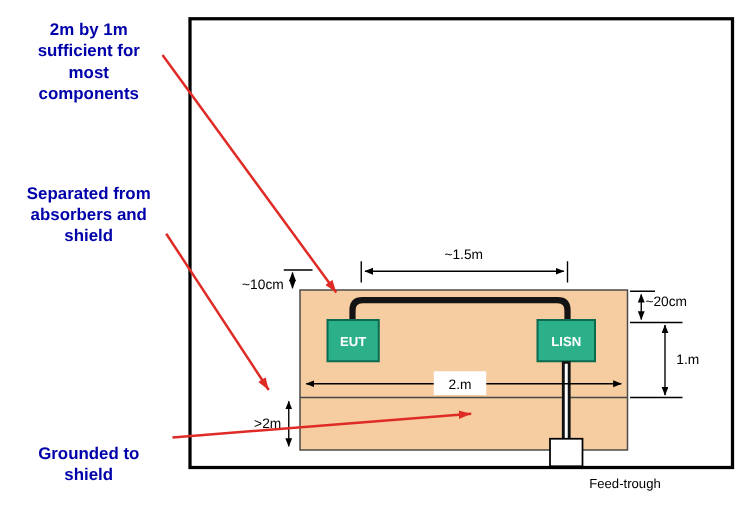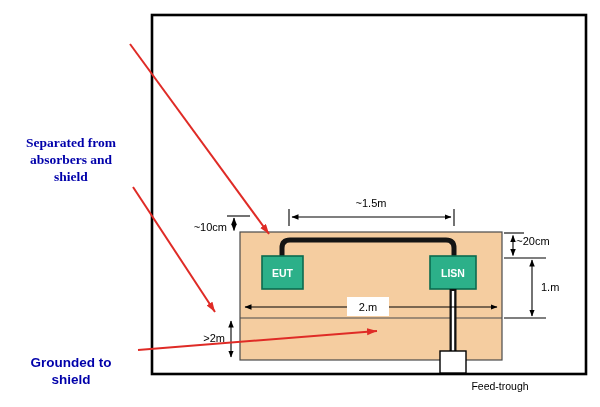--- a/index.html
+++ b/index.html
@@ -6,32 +6,36 @@
   .stage {
     position:relative; width:600px; height:407px; background:#ffffff;
     font-family:"Liberation Sans", sans-serif; overflow:hidden;
   }
   .ann {
     position:absolute; left:6px; width:130px; text-align:center;
     color:#0000AA; font-weight:700; font-size:13.5px; line-height:1.26;
     white-space:pre-line;
   }
   .ann-top { top:15px; }
-  .ann-mid { top:134px;font-family:Liberation Serif, serif; }
+  .ann-mid { top:146px; }
   .ann-bot { top:327px;margin-top:27px; }
   svg.diagram { position:absolute; left:0; top:0; }
   .dimtext { font-size:11px; fill:#000; font-family:"Liberation Sans", sans-serif; }
   .boxtext { font-size:10.5px; font-weight:700; fill:#ffffff; font-family:"Liberation Sans", sans-serif; }
   .feedtext { font-size:10.5px; fill:#000; font-family:"Liberation Sans", sans-serif; }
 </style>
 </head>
 <body>
 
 <div class="stage">
 
+  <div class="ann ann-top">2m by 1m
+sufficient for
+most
+components</div>
   <div class="ann ann-mid">Separated from
 absorbers and
 shield</div>
   <div class="ann ann-bot">Grounded to
 shield</div>
 
   <svg class="diagram" width="600" height="407" viewBox="0 0 600 407">
     <defs>
       <marker id="ab" markerWidth="8" markerHeight="7" refX="6.5" refY="2.75" orient="auto-start-reverse" markerUnits="userSpaceOnUse">
         <path d="M0,0 L7,2.75 L0,5.5 Z" fill="#000"></path>

